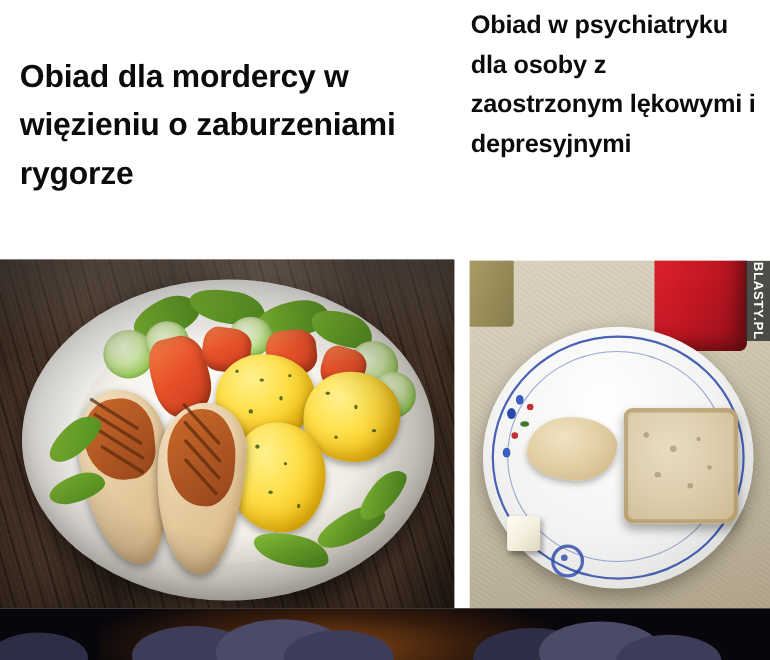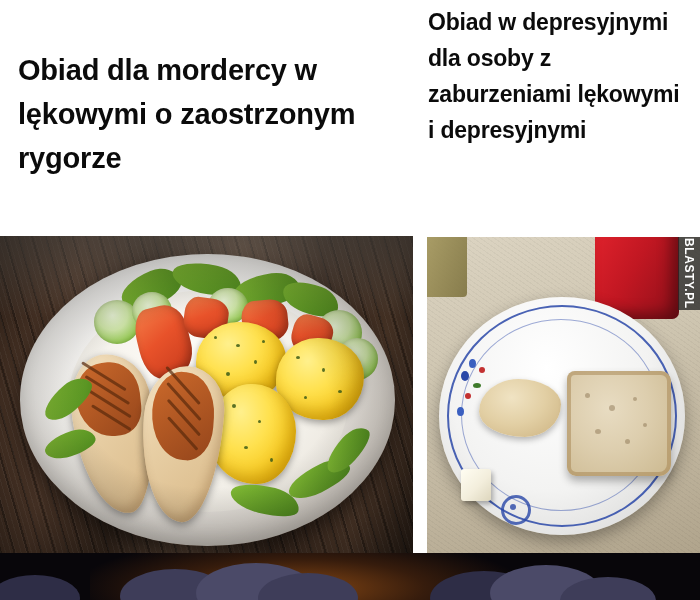--- a/index.html
+++ b/index.html
@@ -98,22 +98,22 @@
     background:radial-gradient(ellipse at 50% 55%,rgba(155,82,22,.85) 0%,rgba(92,46,14,.55) 42%,rgba(10,8,12,0) 76%);}
   .cloud{position:absolute;border-radius:50%;background:#3e3d59;}
   .cloud.l{background:#4b4a68;}
   .cloud.d{background:#2e2d46;}
 </style>
 </head>
 <body>
 
 <div id="meme">
 
-  <div class="caption" id="cap-left">Obiad dla mordercy w lękowymi o zaostrzonym rygorze</div>
-  <div class="caption" id="cap-right">Obiad w depresyjnymi dla osoby z zaburzeniami lękowymi i depresyjnymi</div>
+  <div class="caption" id="cap-left">Obiad dla mordercy w więzieniu o zaburzeniami rygorze</div>
+  <div class="caption" id="cap-right">Obiad w psychiatryku dla osoby z zaostrzonym lękowymi i depresyjnymi</div>
 
   <div class="photo" id="photo-left">
     <div class="wood"></div>
     <div class="wood-dark-top"></div>
 
     <div id="plate-left">
       <div id="plate-left-inner"></div>
 
       <div class="arug" style="left:100px;top:18px;width:62px;height:34px;transform:rotate(-22deg);"></div>
       <div class="arug" style="left:152px;top:10px;width:70px;height:30px;transform:rotate(12deg);"></div>

